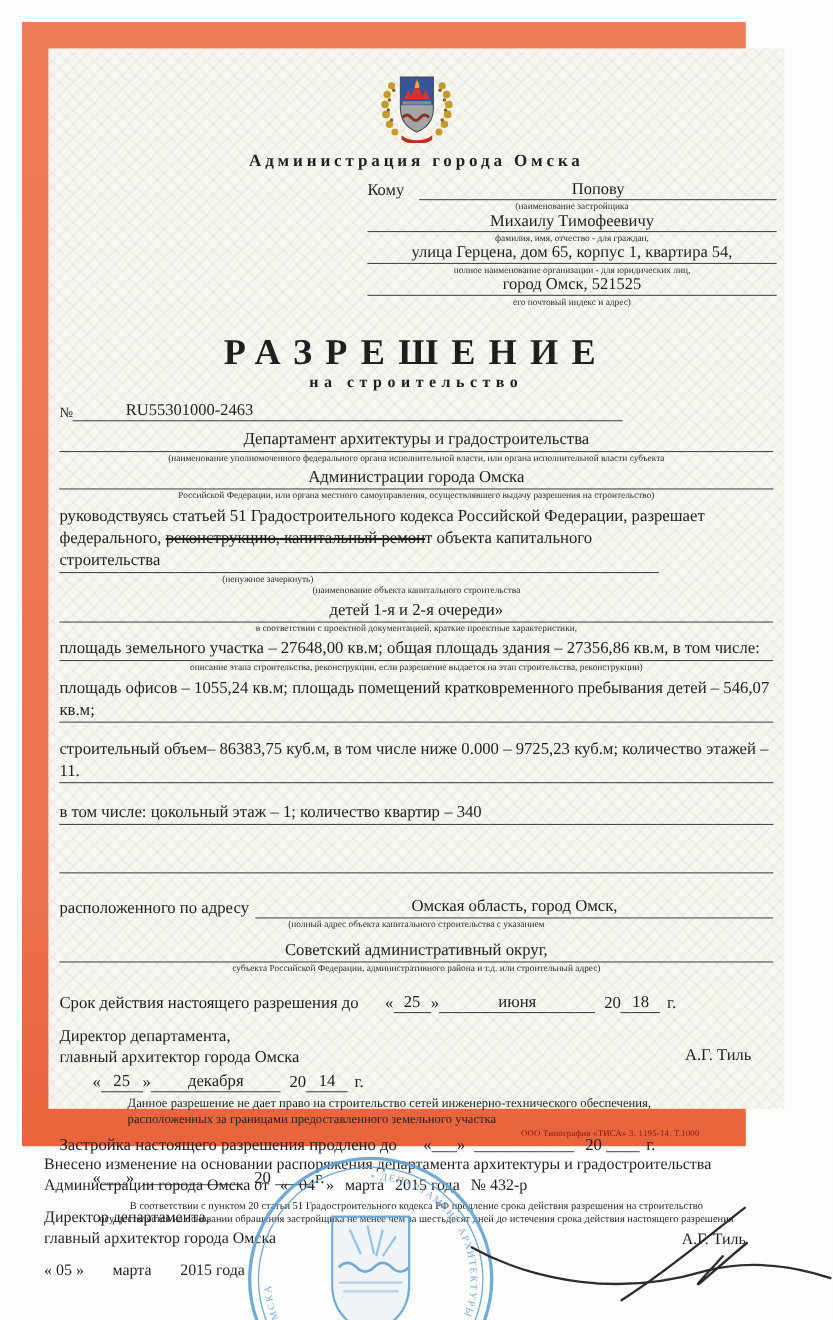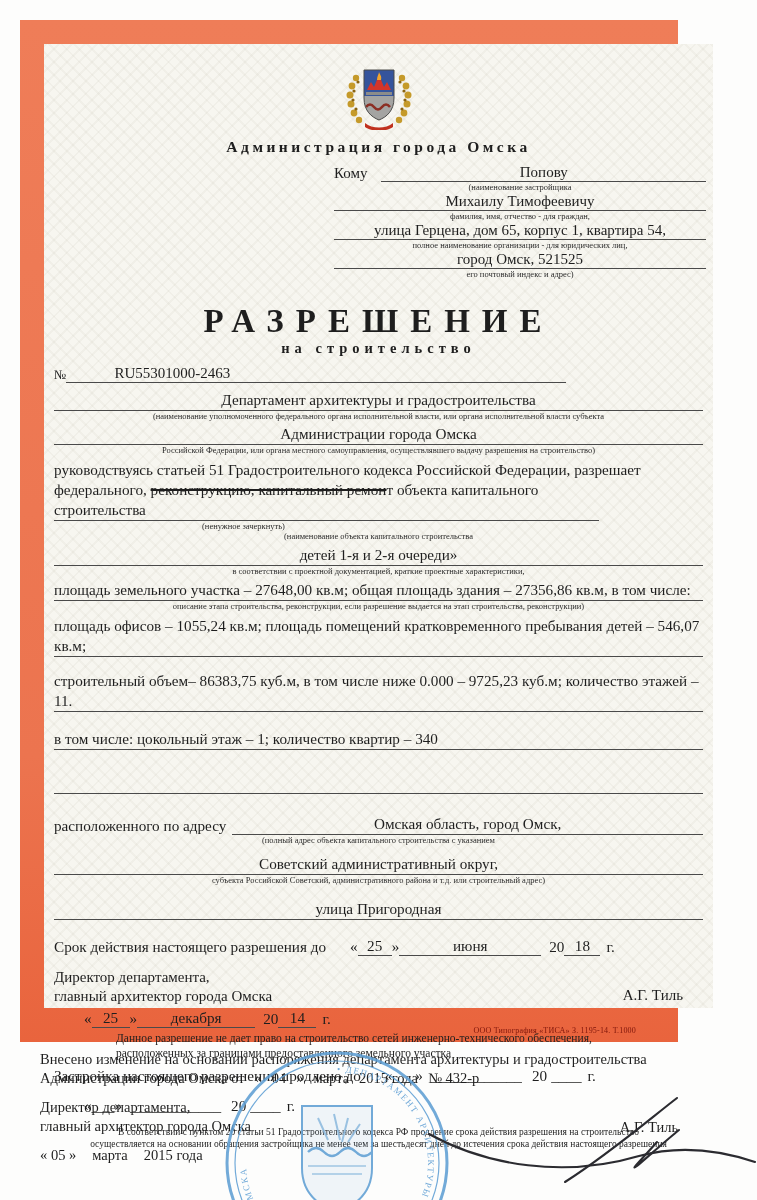--- a/index.html
+++ b/index.html
@@ -48,21 +48,21 @@
   .blank { display:inline-block; border-bottom:1px solid #4a4a4a; text-align:center; }
   .gap { display:inline-block; width:18px; }
 
   .sign-name { position:absolute; right:20px; }
   .note-small { font-size:11.5px; line-height:15px; padding-left:62px; }
   .footer-note { margin-top:12px; font-size:9.5px; line-height:11.5px; text-align:center; color:#262626; }
 
   .amendment { position:absolute; left:40px; top:1050px; width:690px; font-size:14.5px; line-height:19px; }
   .amend-date { display:flex; gap:10px; align-items:baseline; }
   .director-block { position:relative; margin-top:10px; }
-  .final-date { display:flex; gap:16px; margin-top:10px; }
+  .final-date { display:flex; gap:26px; margin-top:10px; }
 
   .stamp { position:absolute; left:222px; top:1048px; width:230px; height:230px; opacity:.88; }
   .signature { position:absolute; left:425px; top:1092px; width:332px; height:100px; }
 </style>
 </head>
 <body>
 
 <div class="page">
   <div class="frame">
     <div class="paper">
@@ -156,22 +156,21 @@
       <div class="sect big uline" style="margin-top:14px">строительный объем– 86383,75 куб.м, в том числе ниже 0.000 – 9725,23 куб.м; количество этажей – 11.</div>
       <div class="sect big uline" style="margin-top:17px">в том числе: цокольный этаж – 1;  количество квартир  – 340</div>
       <div class="uline" style="margin-top:30px; height:14px"></div>
 
       <div class="loc-row" style="margin-top:20px">
         <span class="lbl">расположенного по адресу</span>
         <span class="fill big uline">Омская область, город Омск,</span>
       </div>
       <div class="cap">(полный адрес объекта капитального строительства с указанием</div>
       <div class="sect center big uline" style="margin-top:9px">Советский административный округ,</div>
-      <div class="cap">субъекта Российской Советский, административного района и т.д. или строительный адрес)</div>
-      <div class="sect center big uline" style="margin-top:14px">улица Пригородная</div>
+      <div class="cap">субъекта Российской Федерации, административного района и т.д. или строительный адрес)</div>
 
       <div class="date-row" style="margin-top:17px">
         <span>Срок действия настоящего разрешения до</span>
         <span class="gap" style="width:24px"></span>
         <span>«</span>
         <span class="blank" style="width:34px">25</span>
         <span>»</span>
         <span class="blank" style="width:142px">июня</span>
         <span class="gap" style="width:8px"></span>
         <span>20</span>

